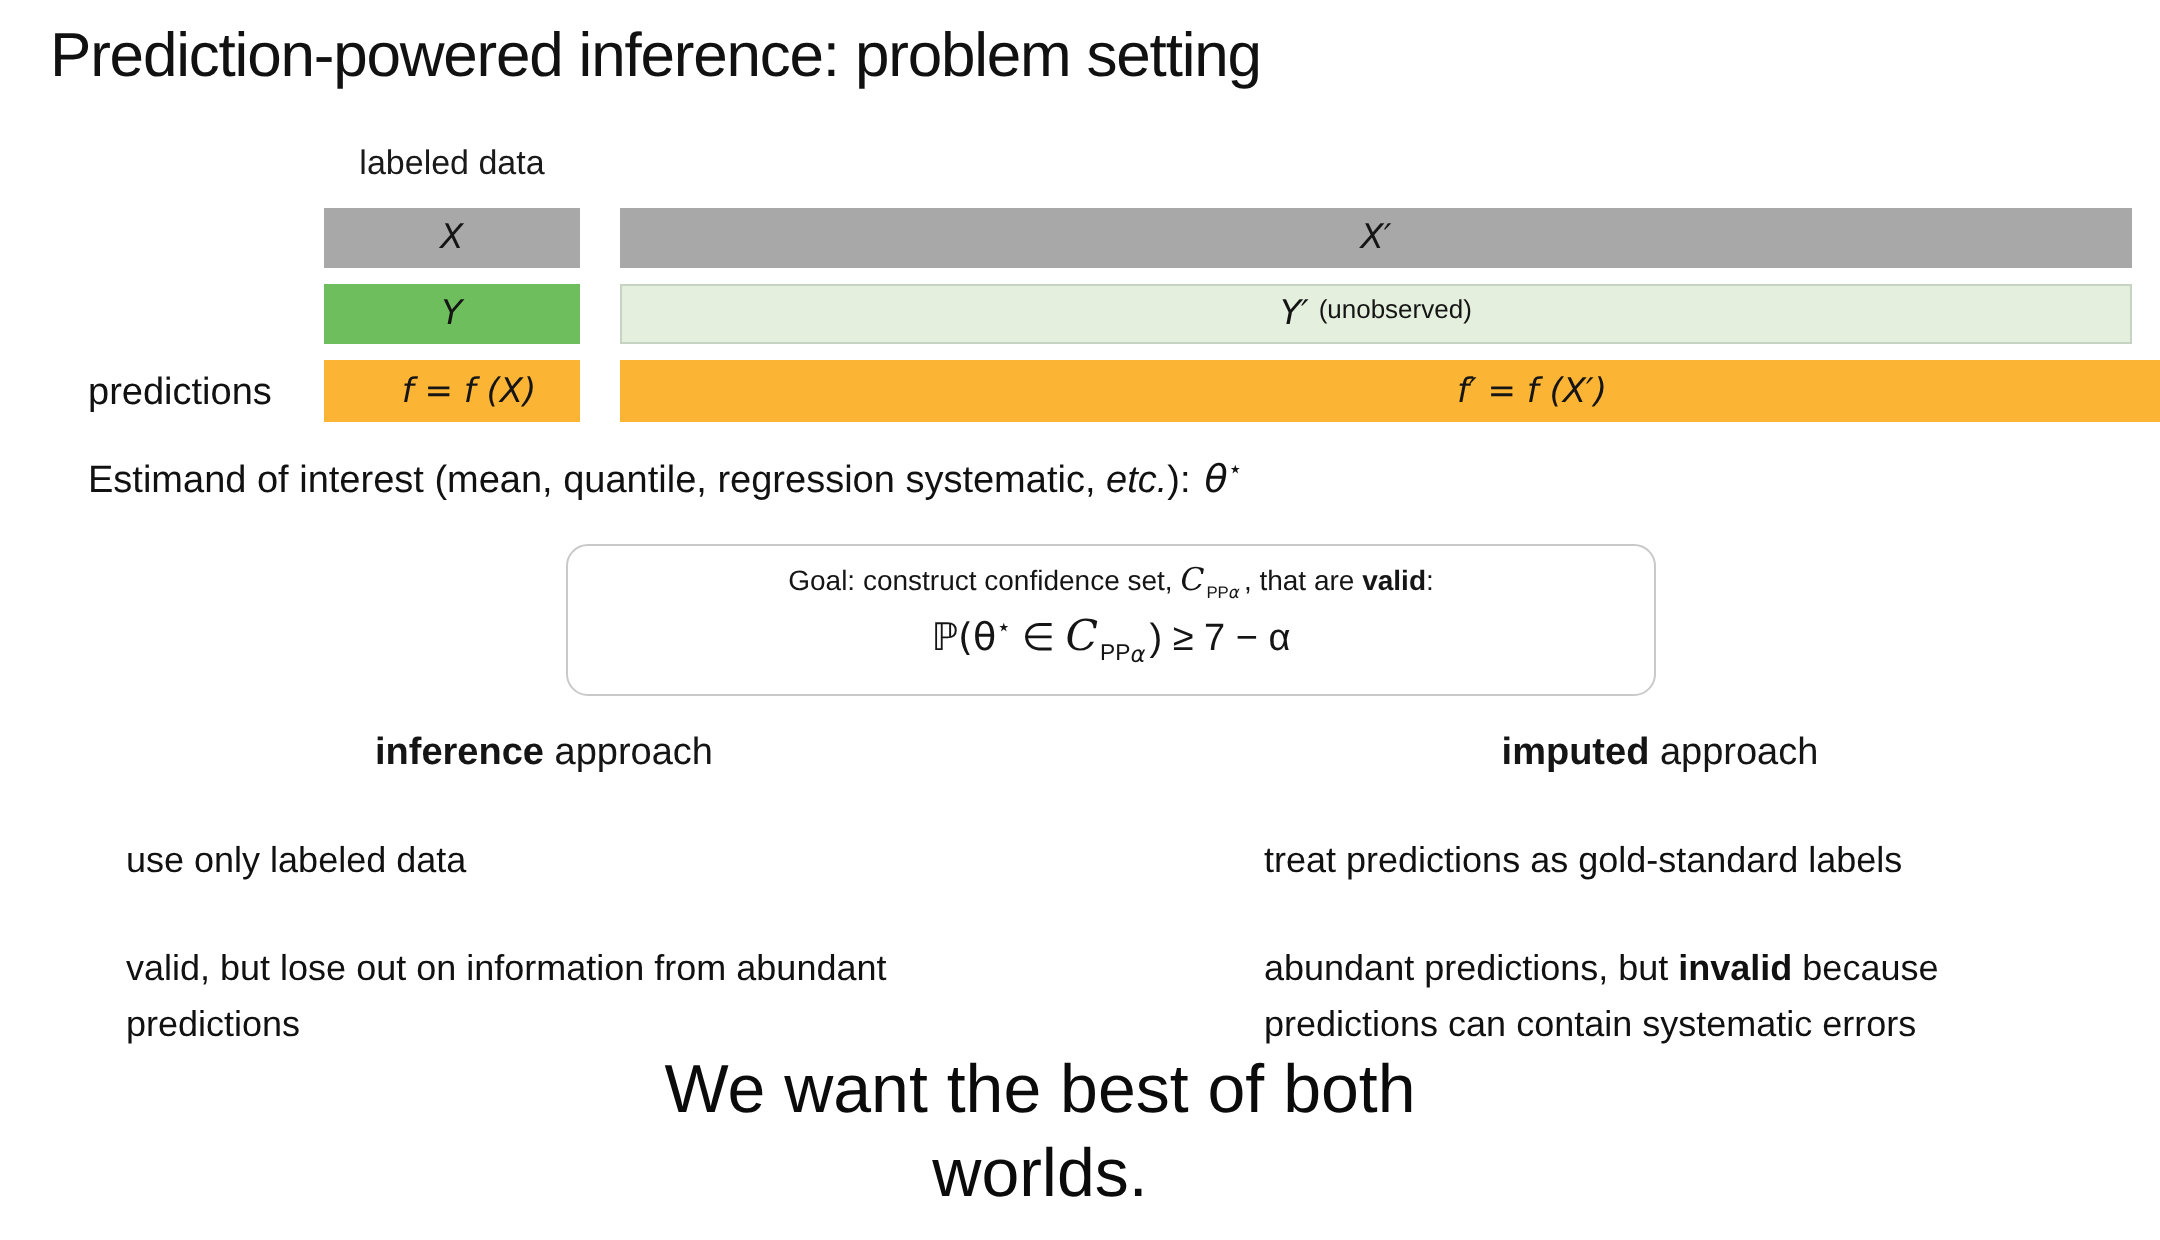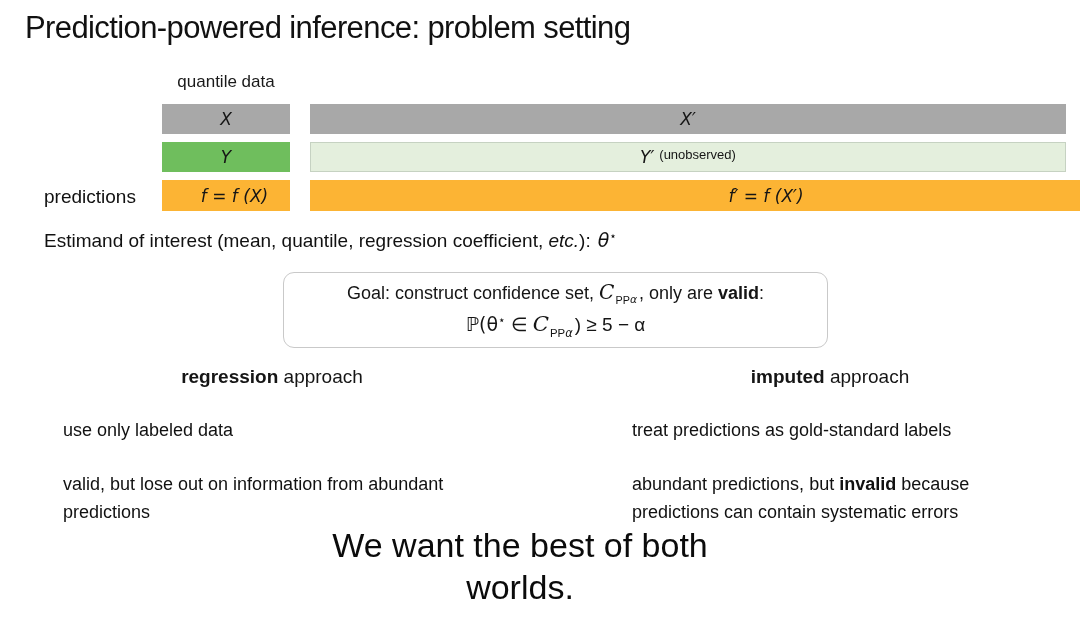--- a/index.html
+++ b/index.html
@@ -33,21 +33,21 @@
   .estimand { position:absolute; left:44px; top:229px; font-size:19px; color:#111; }
   .estimand .etc { font-style:italic; }
   .estimand .theta { font-style:italic; font-family:"DejaVu Sans", sans-serif; margin-left:7px; }
   sup.star { font-size:12px; vertical-align:super; line-height:0; }
 
   .goal-box {
     position:absolute; left:283px; top:272px; width:545px; height:76px;
     border:1.5px solid #c9c9c9; border-radius:11px; box-sizing:border-box;
     text-align:center; padding-top:7px; background:#fff;
   }
-  .goal-line1 { font-size:18px; }
+  .goal-line1 { font-size:14px; }
   .goal-line2 { font-size:19px; margin-top:5px; }
   .setC { font-family:"DejaVu Serif", serif; font-style:italic; font-size:1.12em; }
   .supsub {
     display:inline-flex; flex-direction:row; align-items:flex-start;
     vertical-align:-0.5em; line-height:1; font-size:0.60em; font-style:normal;
     margin-left:1px; margin-right:2px;
   }
   .supsub .ss-sub { font-style:italic; font-family:"DejaVu Sans", sans-serif; }
   .bb { font-family:"DejaVu Sans", sans-serif; }
   .b { font-weight:bold;margin-top:42px; }
@@ -67,21 +67,21 @@
     font-size:34px; line-height:1.24; color:#0b0b0b;
   }
 </style>
 </head>
 <body>
 
 <div class="slide">
 
   <div class="title">Prediction-powered inference: problem setting</div>
 
-  <div class="col-header hdr-labeled">quantile data</div>
+  <div class="col-header hdr-labeled">labeled data</div>
 
   <div class="bar bar-xl" style="background: rgb(168, 168, 168);">
     <span class="math">X</span>
   </div>
   <div class="bar bar-xr" style="background: rgb(168, 168, 168);">
     <span class="math">X′</span>
   </div>
 
   <div class="bar bar-yl" style="background: rgb(111, 190, 93);">
     <span class="math">Y</span>
@@ -93,34 +93,34 @@
 
   <div class="bar bar-fl" style="background: rgb(252, 180, 52);">
     <span class="math">f = f (X)</span>
   </div>
   <div class="bar bar-fr" style="background: rgb(252, 180, 52);">
     <span class="math">f′ = f (X′)</span>
   </div>
 
   <div class="row-label">predictions</div>
 
-  <div class="estimand"><span>Estimand of interest (mean, quantile, regression coefficient, </span><span class="etc">etc.</span><span>):</span><span class="theta">θ</span><sup class="star">⋆</sup></div>
+  <div class="estimand"><span>Estimand of interest (mean, quantile, regression systematic, </span><span class="etc">etc.</span><span>):</span><span class="theta">θ</span><sup class="star">⋆</sup></div>
 
   <div class="goal-box">
     <div class="goal-line1"><span>Goal:  construct confidence set, </span><span class="setC">C</span><span class="supsub">
           <span class="ss-sup">PP</span>
           <span class="ss-sub">α</span>
-        </span><span>, only are </span><span class="b">valid</span><span>:</span></div>
+        </span><span>, that are </span><span class="b">valid</span><span>:</span></div>
     <div class="goal-line2"><span class="bb">ℙ(θ</span><sup class="star">⋆</sup><span> ∈ </span><span class="setC">C</span><span class="supsub">
           <span class="ss-sup">PP</span>
           <span class="ss-sub">α</span>
-        </span><span>) ≥ 5 − α</span></div>
+        </span><span>) ≥ 7 − α</span></div>
   </div>
 
-  <div class="approach-heading heading-classical"><span class="b">regression</span><span> approach</span></div>
+  <div class="approach-heading heading-classical"><span class="b">inference</span><span> approach</span></div>
   <div class="approach-heading heading-imputed"><span class="b">imputed</span><span> approach</span></div>
 
   <div class="point p1-left">use only labeled data</div>
   <div class="point p1-right">treat predictions as gold-standard labels</div>
 
   <div class="point p2-left">valid, but lose out on information from abundant predictions</div>
   <div class="point p2-right"><span>abundant predictions, but </span><span class="b">invalid</span><span> because predictions can contain systematic errors</span></div>
 
   <div class="conclusion">We want the best of both worlds.</div>
 

